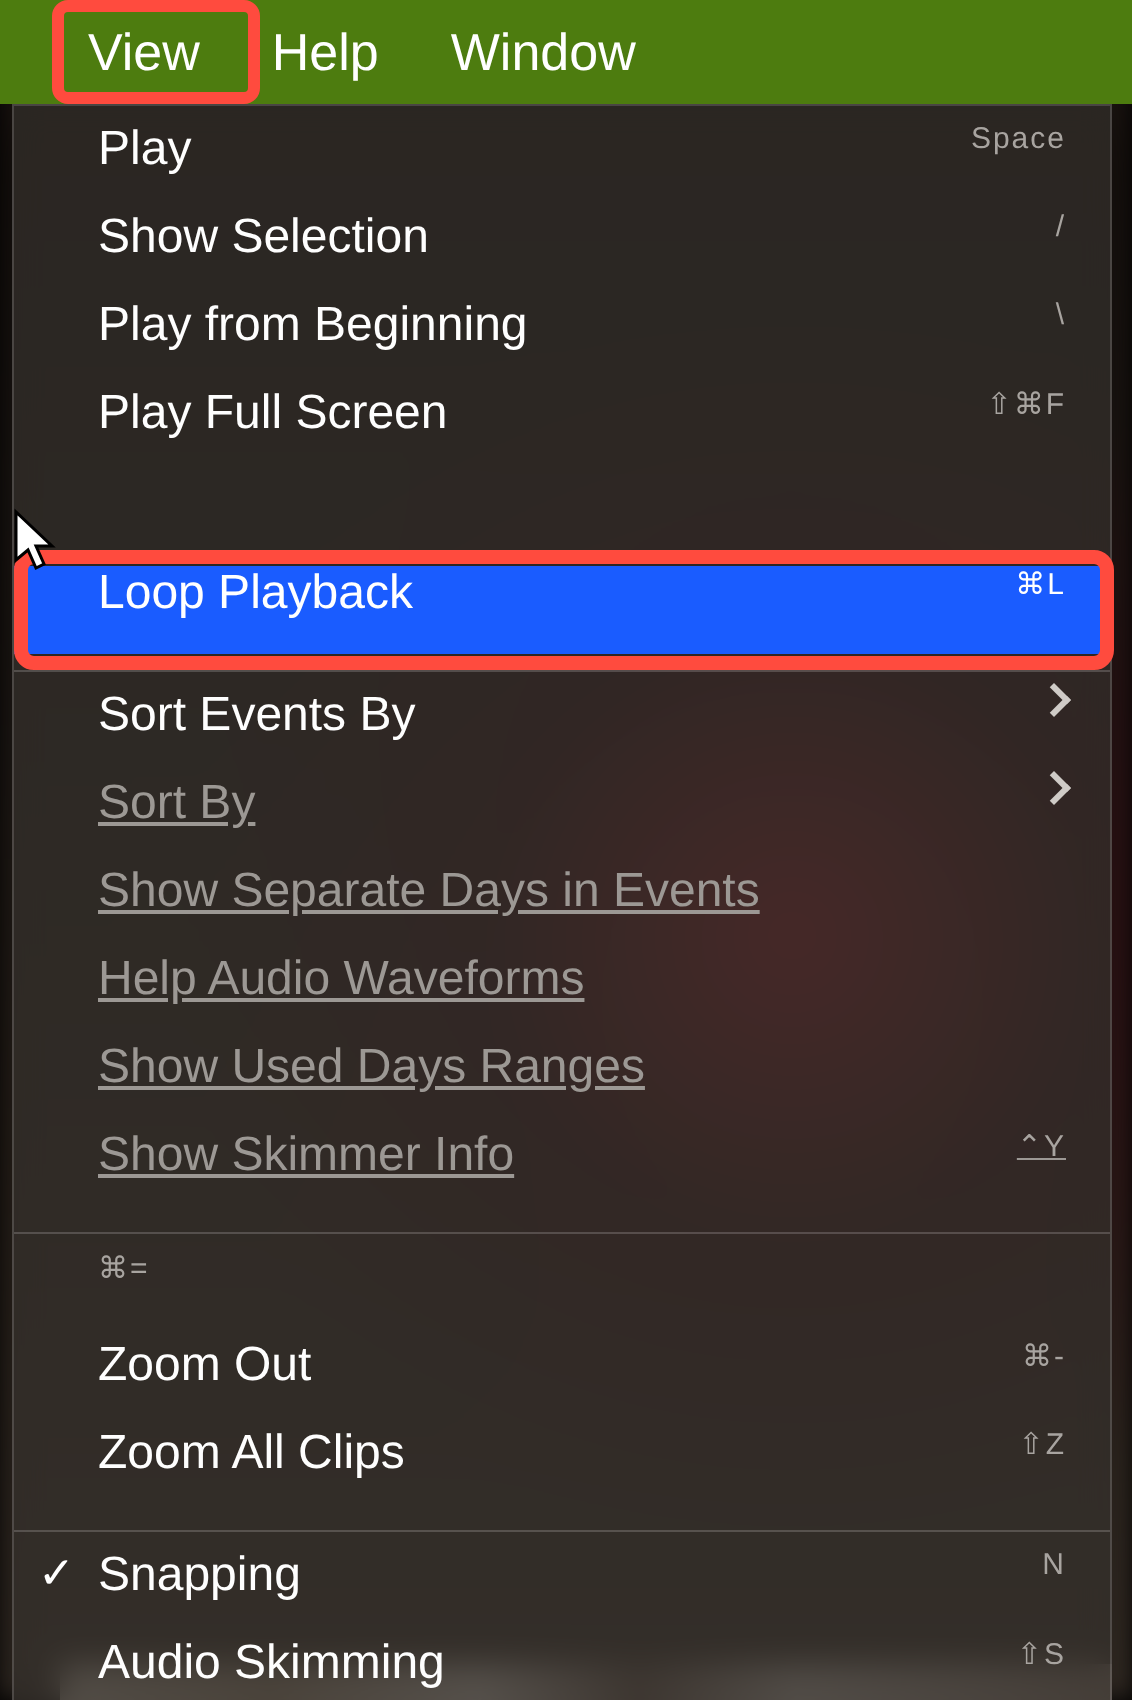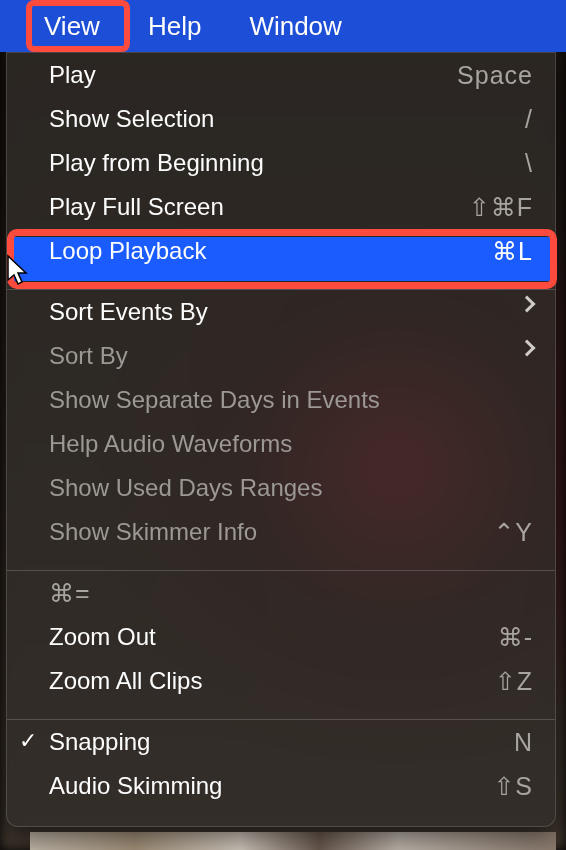--- a/index.html
+++ b/index.html
@@ -18,28 +18,27 @@
     background:
       radial-gradient(circle at 70% 55%, rgba(160,30,40,0.9) 0%, rgba(60,10,20,0.6) 25%, rgba(20,10,10,0.2) 50%),
       linear-gradient(180deg, #1a1410 0%, #2a241e 40%, #3c3228 70%, #4d4338 100%);
     filter: blur(6px);
     z-index: 0;
   }
   .menubar {
     position: absolute;
     top: 0; left: 0; right: 0;
     height: 52px;
-    background: #1d4ed8;
+    background: #4d7c0f;
     display: flex;
     align-items: flex-end;
     padding-left: 26px;
     z-index: 5;
     font-size: 26px;
     color: #fff;
-    gap: 12px;
   }
   .menubar-item {
     padding: 0 18px;
     height: 100%;
     display: flex;
     align-items: center;
     font-weight: 400;
   }
   .highlight-view {
     position: absolute;
@@ -67,25 +66,25 @@
   }
   .menu-item {
     display: flex;
     align-items: flex-start;
     height: 44px;
     padding: 0 22px 0 42px;
     font-size: 24px;
     color: #fefefe;
     position: relative;
   }
-  .menu-item.disabled { color: #9c9894; }
+  .menu-item.disabled { color: #9c9894; text-decoration: underline; }
   .menu-item .label { flex: 1; }
   .menu-item .shortcut {
     color: #a8a4a0;
-    font-size: 25px;
+    font-size: 15px;
     letter-spacing: 1px;
   }
   .menu-item.highlighted {
     background: #1a5cff;
   }
   .menu-item.highlighted .label,
   .menu-item.highlighted .shortcut { color: #fff; }
   .menu-item .check {
     position: absolute;
     left: 12px;
@@ -152,21 +151,21 @@
   </div>
   <div class="menu-item">
     <span class="label">Play from Beginning</span>
     <span class="shortcut">\</span>
   </div>
   <div class="menu-item">
     <span class="label">Play Full Screen</span>
     <span class="shortcut">⇧⌘F</span>
   </div>
 
-  <div style="position:relative;">
+  <div style="position:relative;margin-top:46px;">
     <div class="menu-item highlighted">
       <span class="label">Loop Playback</span>
       <span class="shortcut">⌘L</span>
     </div>
     <div class="highlight-loop" style="top:-8px;"></div>
   </div>
 
   <div class="separator"></div>
 
   <div class="menu-item">

